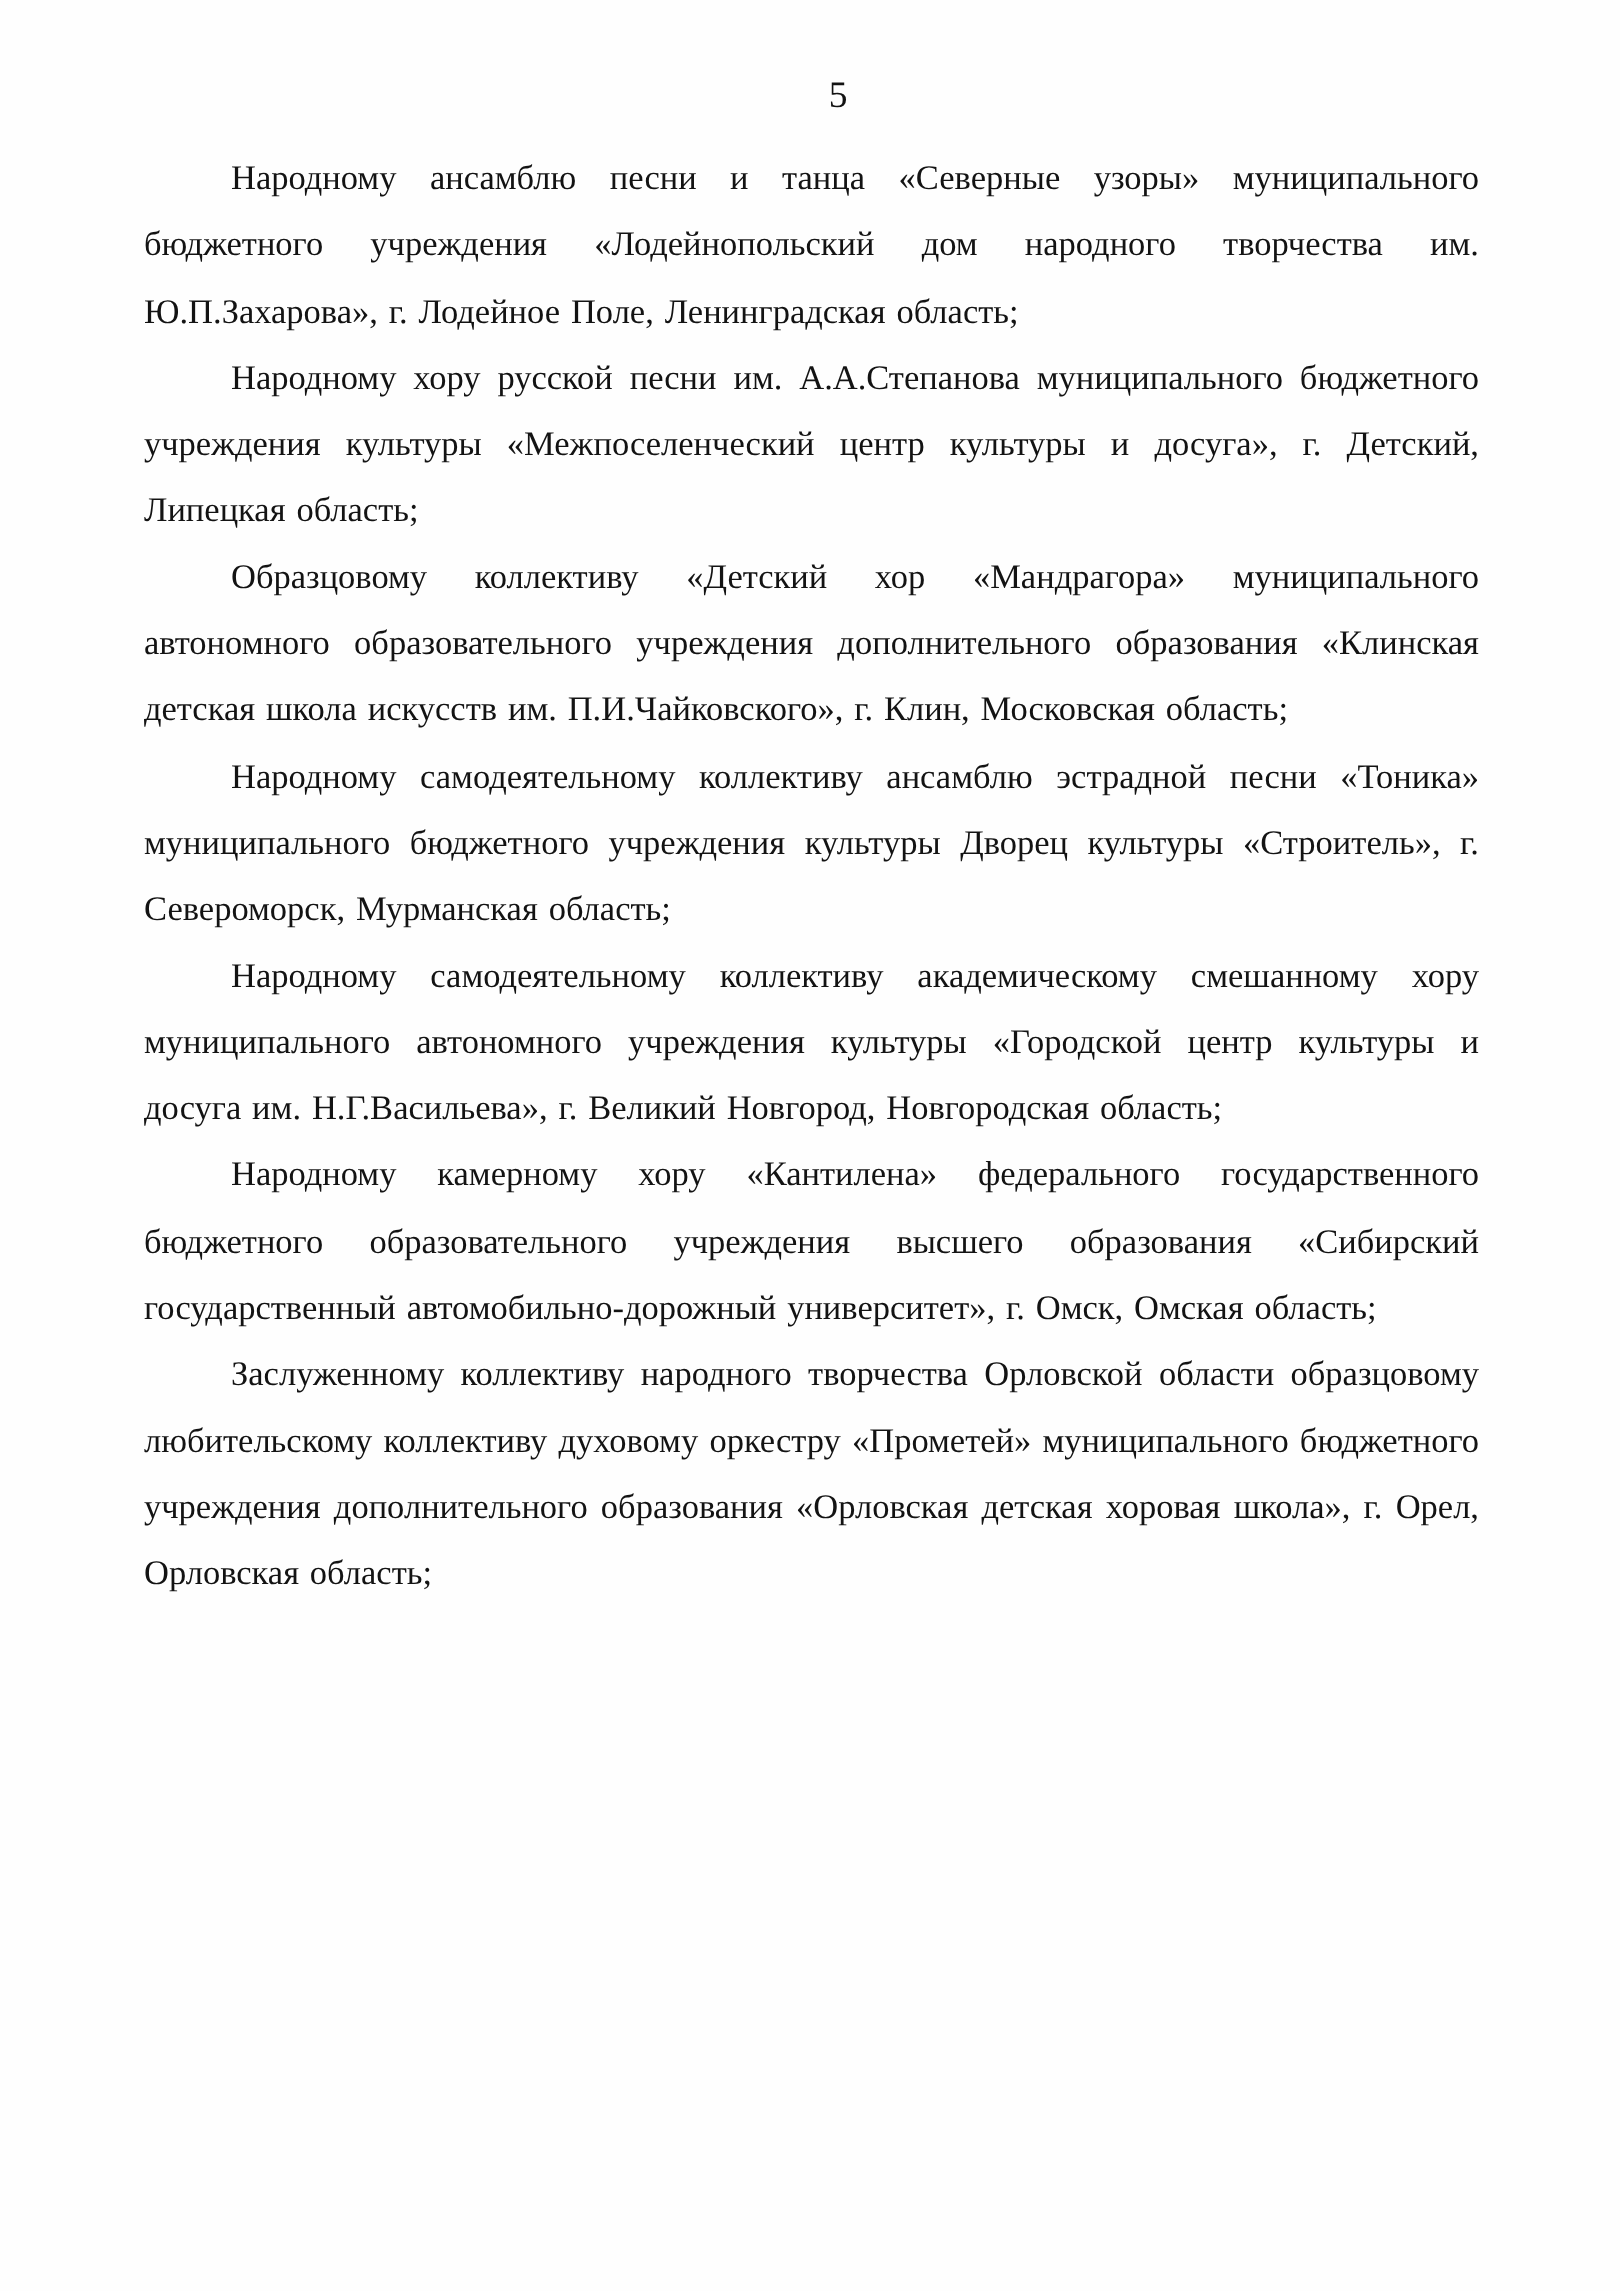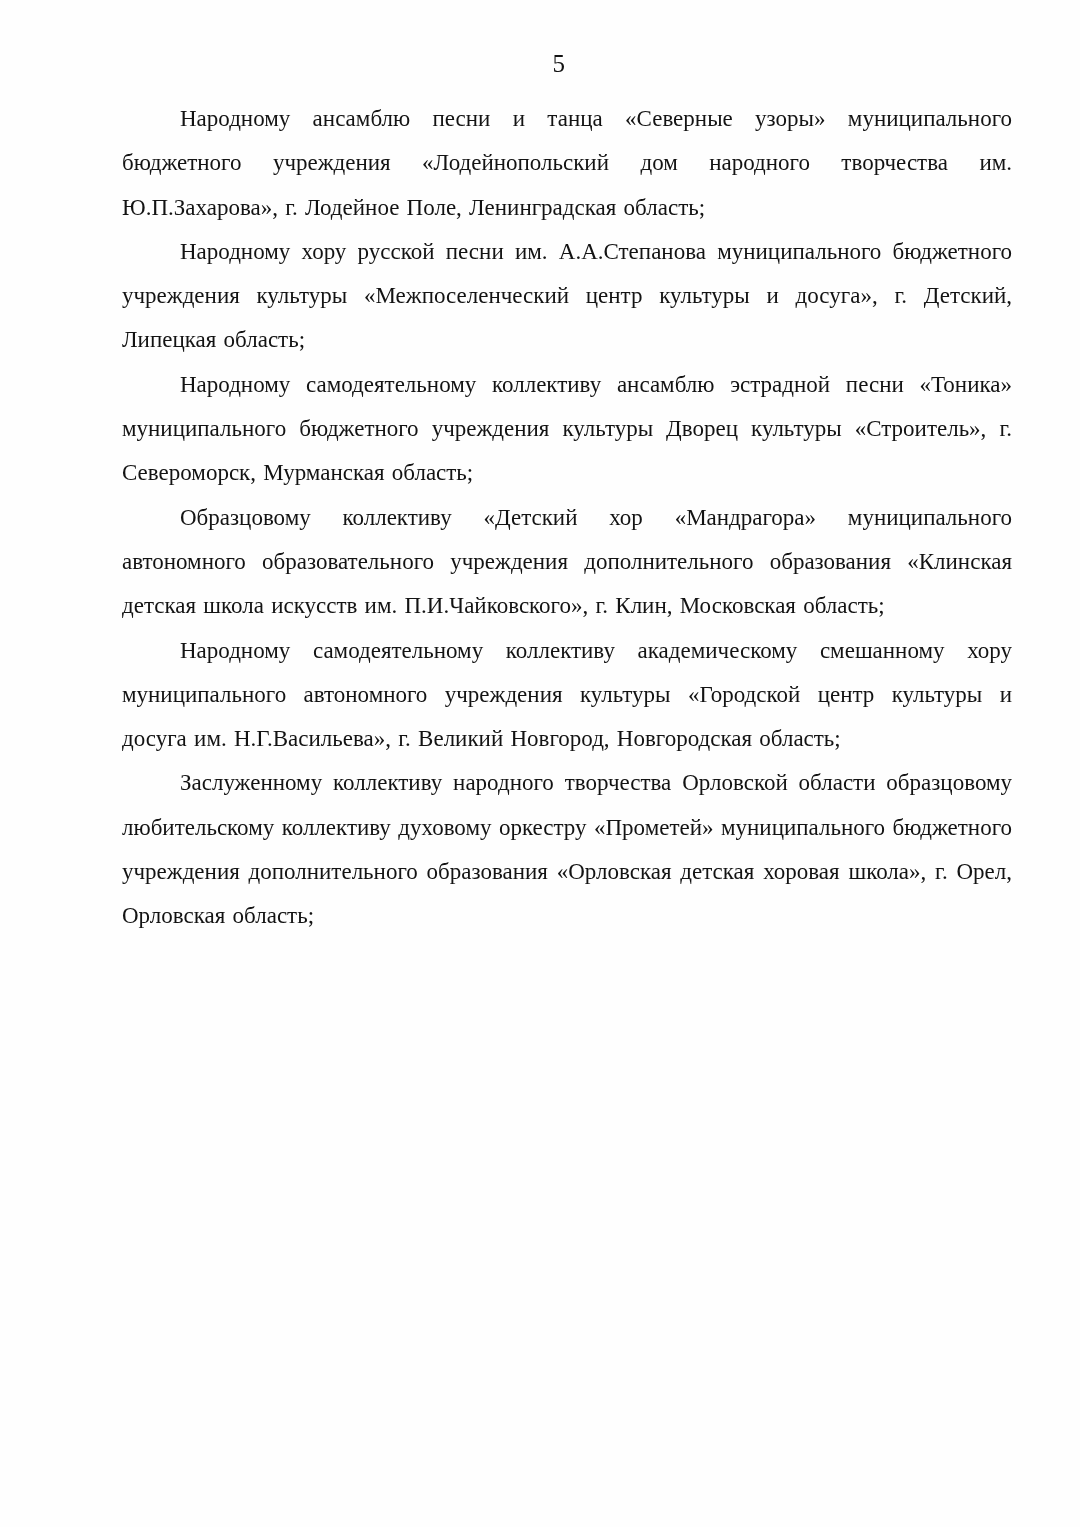--- a/index.html
+++ b/index.html
@@ -21,21 +21,21 @@
     top: 50px;
     left: 114px;
     width: 890px;
     text-align: center;
     font-size: 25px;
     letter-spacing: 0.5px;
   }
   .content {
     position: absolute;
     top: 97px;
-    left: 122px;
+    left: 96px;
     width: 890px;
   }
   .content p {
     margin: 0;
     font-size: 23px;
     line-height: 44.3px;
     text-align: justify;
     text-align-last: left;
     text-indent: 58px;
     word-spacing: 1.5px;
@@ -43,18 +43,19 @@
 </style>
 </head>
 <body>
 
 <div class="scan-page">
   <div class="page-number">5</div>
 
   <div class="content">
     <p>Народному ансамблю песни и танца «Северные узоры» муниципального бюджетного учреждения «Лодейнопольский дом народного творчества им. Ю.П.Захарова», г. Лодейное Поле, Ленинградская область;</p>
     <p>Народному хору русской песни им. А.А.Степанова муниципального бюджетного учреждения культуры «Межпоселенческий центр культуры и досуга», г. Детский, Липецкая область;</p>
+    <p>Образцовому коллективу «Детский хор «Мандрагора» муниципального автономного образовательного учреждения дополнительного образования «Клинская детская школа искусств им. П.И.Чайковского», г. Клин, Московская область;</p>
     <p>Народному самодеятельному коллективу ансамблю эстрадной песни «Тоника» муниципального бюджетного учреждения культуры Дворец культуры «Строитель», г. Североморск, Мурманская область;</p>
-    <p>Образцовому коллективу «Детский хор «Мандрагора» муниципального автономного образовательного учреждения дополнительного образования «Клинская детская школа искусств им. П.И.Чайковского», г. Клин, Московская область;</p>
     <p>Народному самодеятельному коллективу академическому смешанному хору муниципального автономного учреждения культуры «Городской центр культуры и досуга им. Н.Г.Васильева», г. Великий Новгород, Новгородская область;</p>
+    <p>Народному камерному хору «Кантилена» федерального государственного бюджетного образовательного учреждения высшего образования «Сибирский государственный автомобильно-дорожный университет», г. Омск, Омская область;</p>
     <p>Заслуженному коллективу народного творчества Орловской области образцовому любительскому коллективу духовому оркестру «Прометей» муниципального бюджетного учреждения дополнительного образования «Орловская детская хоровая школа», г. Орел, Орловская область;</p>
   </div>
 </div>
 
 </body></html>

